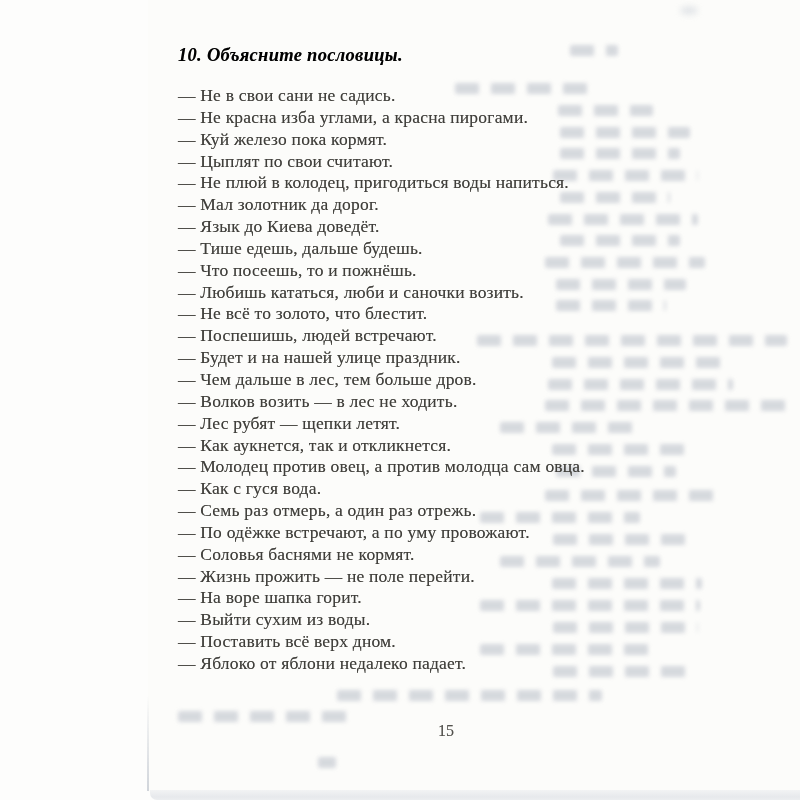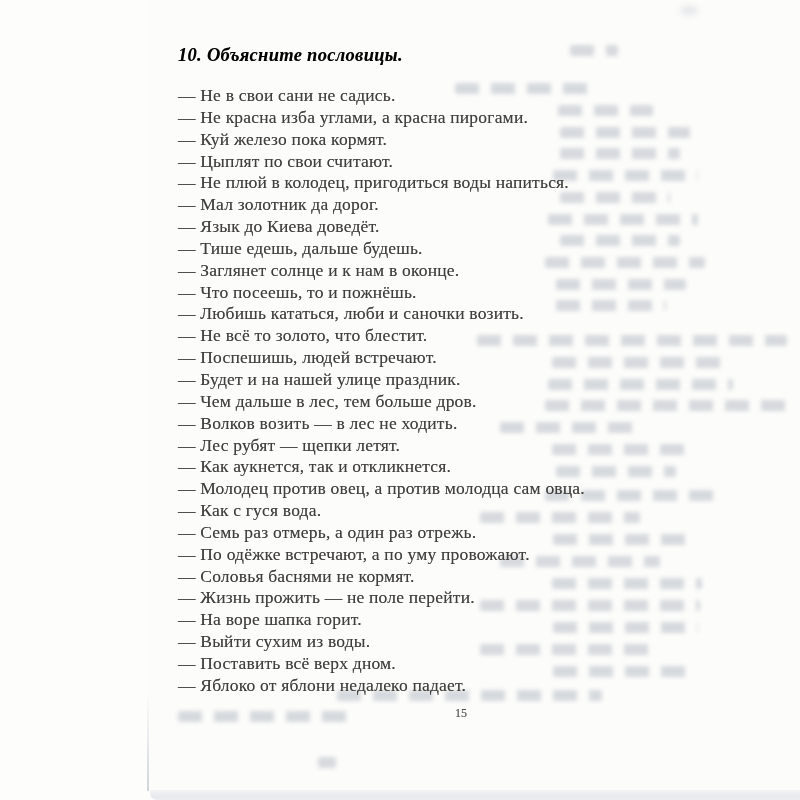--- a/index.html
+++ b/index.html
@@ -34,22 +34,22 @@
   }
   .proverbs{
     position:absolute;left:178px;top:85px;margin:0;padding:0;list-style:none;
   }
   .proverbs li{
     font-size:17.5px;line-height:21.85px;color:#403f3b;letter-spacing:.2px;
     white-space:nowrap;
     text-shadow:0 0 .5px rgba(64,63,59,.55);
   }
   .page-number{
-    position:absolute;left:438px;top:706px;width:46px;text-align:center;
-    font-size:12px;color:#53524d;text-shadow:0 0 .5px rgba(80,79,75,.5);
+    position:absolute;left:438px;top:722px;width:46px;text-align:left;
+    font-size:16px;color:#53524d;text-shadow:0 0 .5px rgba(80,79,75,.5);
   }
   .ghost{
     position:absolute;height:11px;border-radius:2px;
     background:repeating-linear-gradient(90deg,
       rgba(168,175,188,.9) 0 24px, rgba(168,175,188,0) 24px 36px);
     filter:blur(2px);opacity:.5;pointer-events:none;
   }
 </style>
 </head>
 <body>
@@ -95,21 +95,20 @@
 
   <ol class="proverbs">
     <li>— Не в свои сани не садись.</li>
     <li>— Не красна изба углами, а красна пирогами.</li>
     <li>— Куй железо пока кормят.</li>
     <li>— Цыплят по свои считают.</li>
     <li>— Не плюй в колодец, пригодиться воды напиться.</li>
     <li>— Мал золотник да дорог.</li>
     <li>— Язык до Киева доведёт.</li>
     <li>— Тише едешь, дальше будешь.</li>
-    <li>— Заглянет солнце и к нам в оконце.</li>
     <li>— Что посеешь, то и пожнёшь.</li>
     <li>— Любишь кататься, люби и саночки возить.</li>
     <li>— Не всё то золото, что блестит.</li>
     <li>— Поспешишь, людей встречают.</li>
     <li>— Будет и на нашей улице праздник.</li>
     <li>— Чем дальше в лес, тем больше дров.</li>
     <li>— Волков возить — в лес не ходить.</li>
     <li>— Лес рубят — щепки летят.</li>
     <li>— Как аукнется, так и откликнется.</li>
     <li>— Молодец против овец, а против молодца сам овца.</li>

